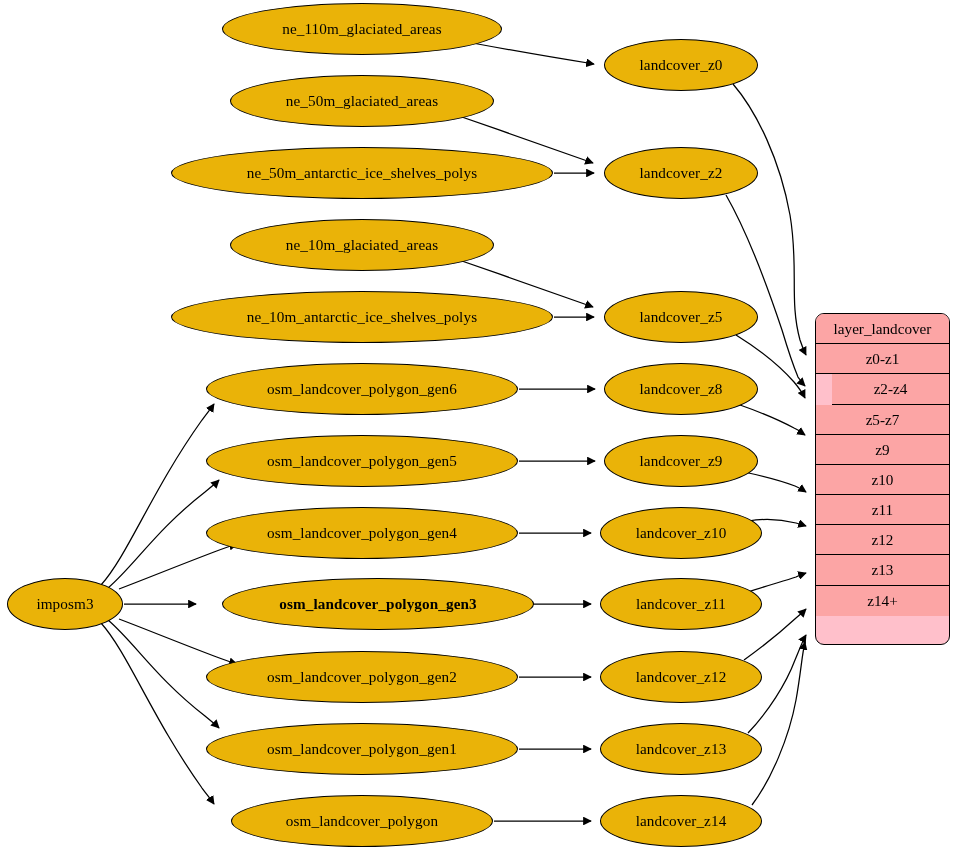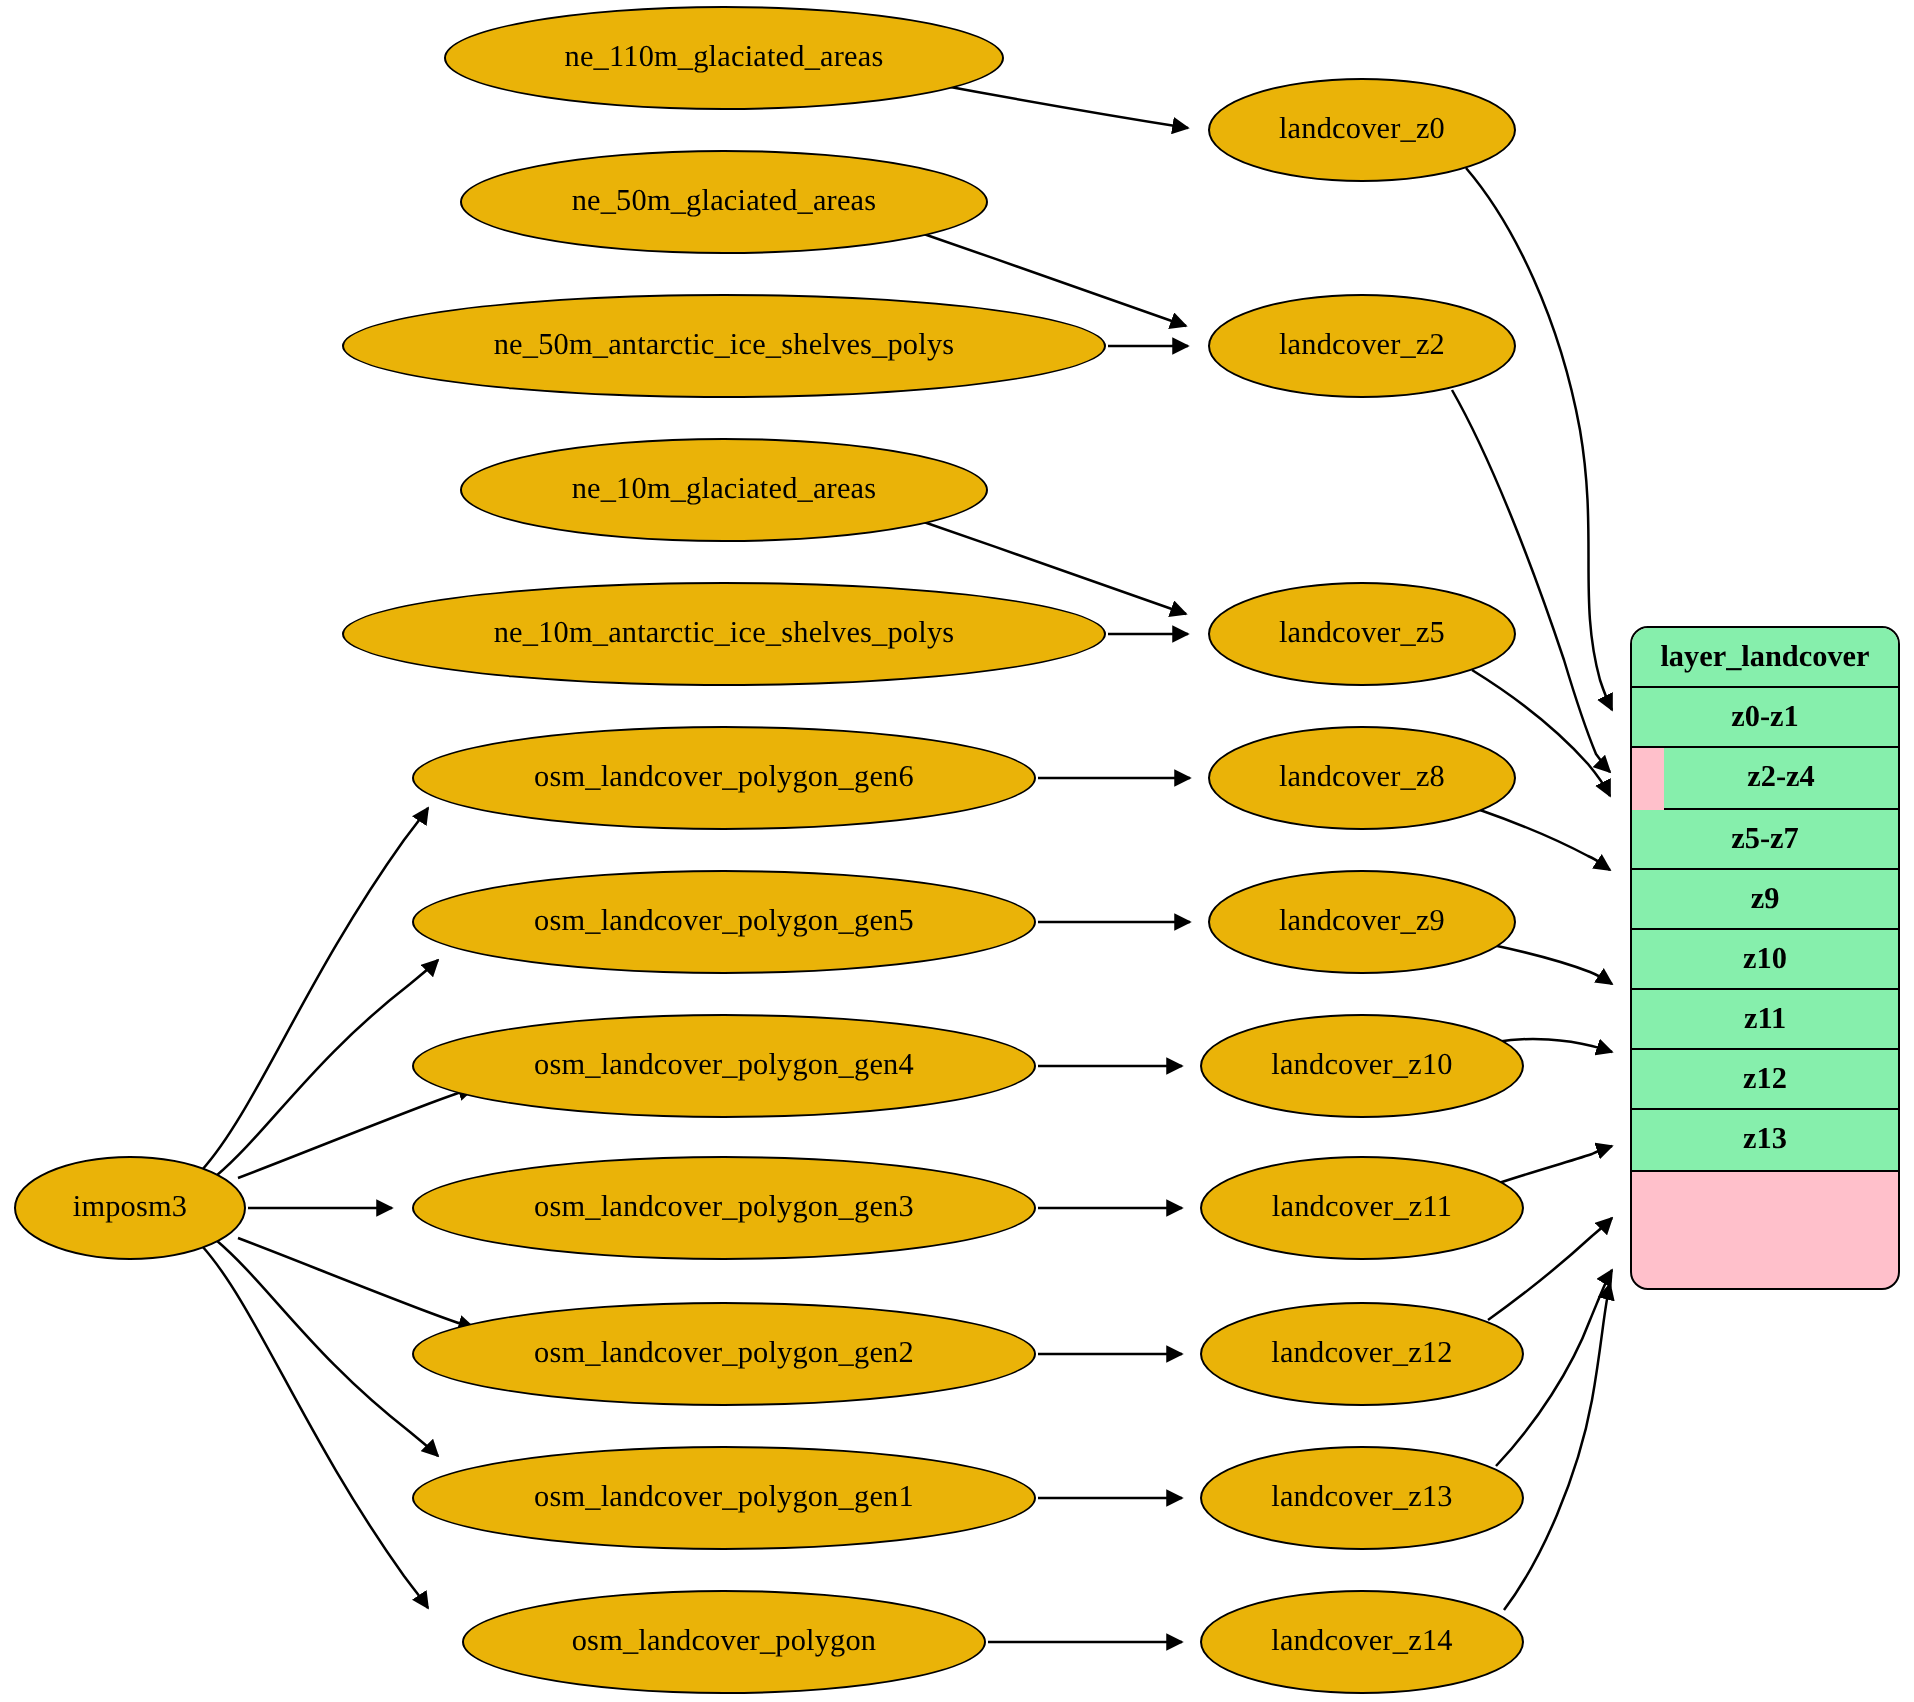--- a/index.html
+++ b/index.html
@@ -53,23 +53,22 @@
   }
   .record-row {
     box-sizing: border-box;
     display: flex;
     align-items: center;
     justify-content: center;
     color: #000000;
     font-size: 15.2px;
     line-height: 1;
     white-space: nowrap;
-    background: #86efac;
+    background: #fca5a5;
     border-bottom: 1.2px solid #000000;
-    font-weight: bold;
   }
   .record-row.last {
     border-bottom: none;
   }
 </style>
 </head>
 <body>
 
 <div id="canvas">
 
@@ -120,21 +119,21 @@
 
   <div id="input-nodes">
       <div class="node" style="left: 222px; top: 3px; width: 280px; height: 52px;">ne_110m_glaciated_areas</div>
       <div class="node" style="left: 230px; top: 75px; width: 264px; height: 52px;">ne_50m_glaciated_areas</div>
       <div class="node" style="left: 171px; top: 147px; width: 382px; height: 52px;">ne_50m_antarctic_ice_shelves_polys</div>
       <div class="node" style="left: 230px; top: 219px; width: 264px; height: 52px;">ne_10m_glaciated_areas</div>
       <div class="node" style="left: 171px; top: 291px; width: 382px; height: 52px;">ne_10m_antarctic_ice_shelves_polys</div>
       <div class="node" style="left: 206px; top: 363px; width: 312px; height: 52px;">osm_landcover_polygon_gen6</div>
       <div class="node" style="left: 206px; top: 435px; width: 312px; height: 52px;">osm_landcover_polygon_gen5</div>
       <div class="node" style="left: 206px; top: 507px; width: 312px; height: 52px;">osm_landcover_polygon_gen4</div>
-      <div class="node" style="left: 206px; top: 578px; width: 312px; height: 52px;">osm_landcover_polygon_gen3</div>
+      <div class="node" style="left: 222px; top: 578px; width: 312px; height: 52px; font-weight: bold;">osm_landcover_polygon_gen3</div>
       <div class="node" style="left: 206px; top: 651px; width: 312px; height: 52px;">osm_landcover_polygon_gen2</div>
       <div class="node" style="left: 206px; top: 723px; width: 312px; height: 52px;">osm_landcover_polygon_gen1</div>
       <div class="node" style="left: 231px; top: 795px; width: 262px; height: 52px;">osm_landcover_polygon</div>
     </div>
 
   <div id="view-nodes">
       <div class="node" style="left: 604px; top: 39px; width: 154px; height: 52px;">landcover_z0</div>
       <div class="node" style="left: 604px; top: 147px; width: 154px; height: 52px;">landcover_z2</div>
       <div class="node" style="left: 604px; top: 291px; width: 154px; height: 52px;">landcover_z5</div>
       <div class="node" style="left: 604px; top: 363px; width: 154px; height: 52px;">landcover_z8</div>
@@ -149,15 +148,16 @@
   <div class="record" id="record-table" style="left: 815px; top: 313px; width: 135px; height: 332px;">
       <div class="record-row" style="height: 30.1818px;">layer_landcover</div>
       <div class="record-row" style="height: 30.1818px;">z0-z1</div>
       <div class="record-row" style="height: 30.1818px; margin-left: 16px;">z2-z4</div>
       <div class="record-row" style="height: 30.1818px;">z5-z7</div>
       <div class="record-row" style="height: 30.1818px;">z9</div>
       <div class="record-row" style="height: 30.1818px;">z10</div>
       <div class="record-row" style="height: 30.1818px;">z11</div>
       <div class="record-row" style="height: 30.1818px;">z12</div>
       <div class="record-row" style="height: 30.1818px;">z13</div>
+      <div class="record-row last" style="height: 30.1818px;">z14+</div>
     </div>
 
 </div>
 
 </body></html>

